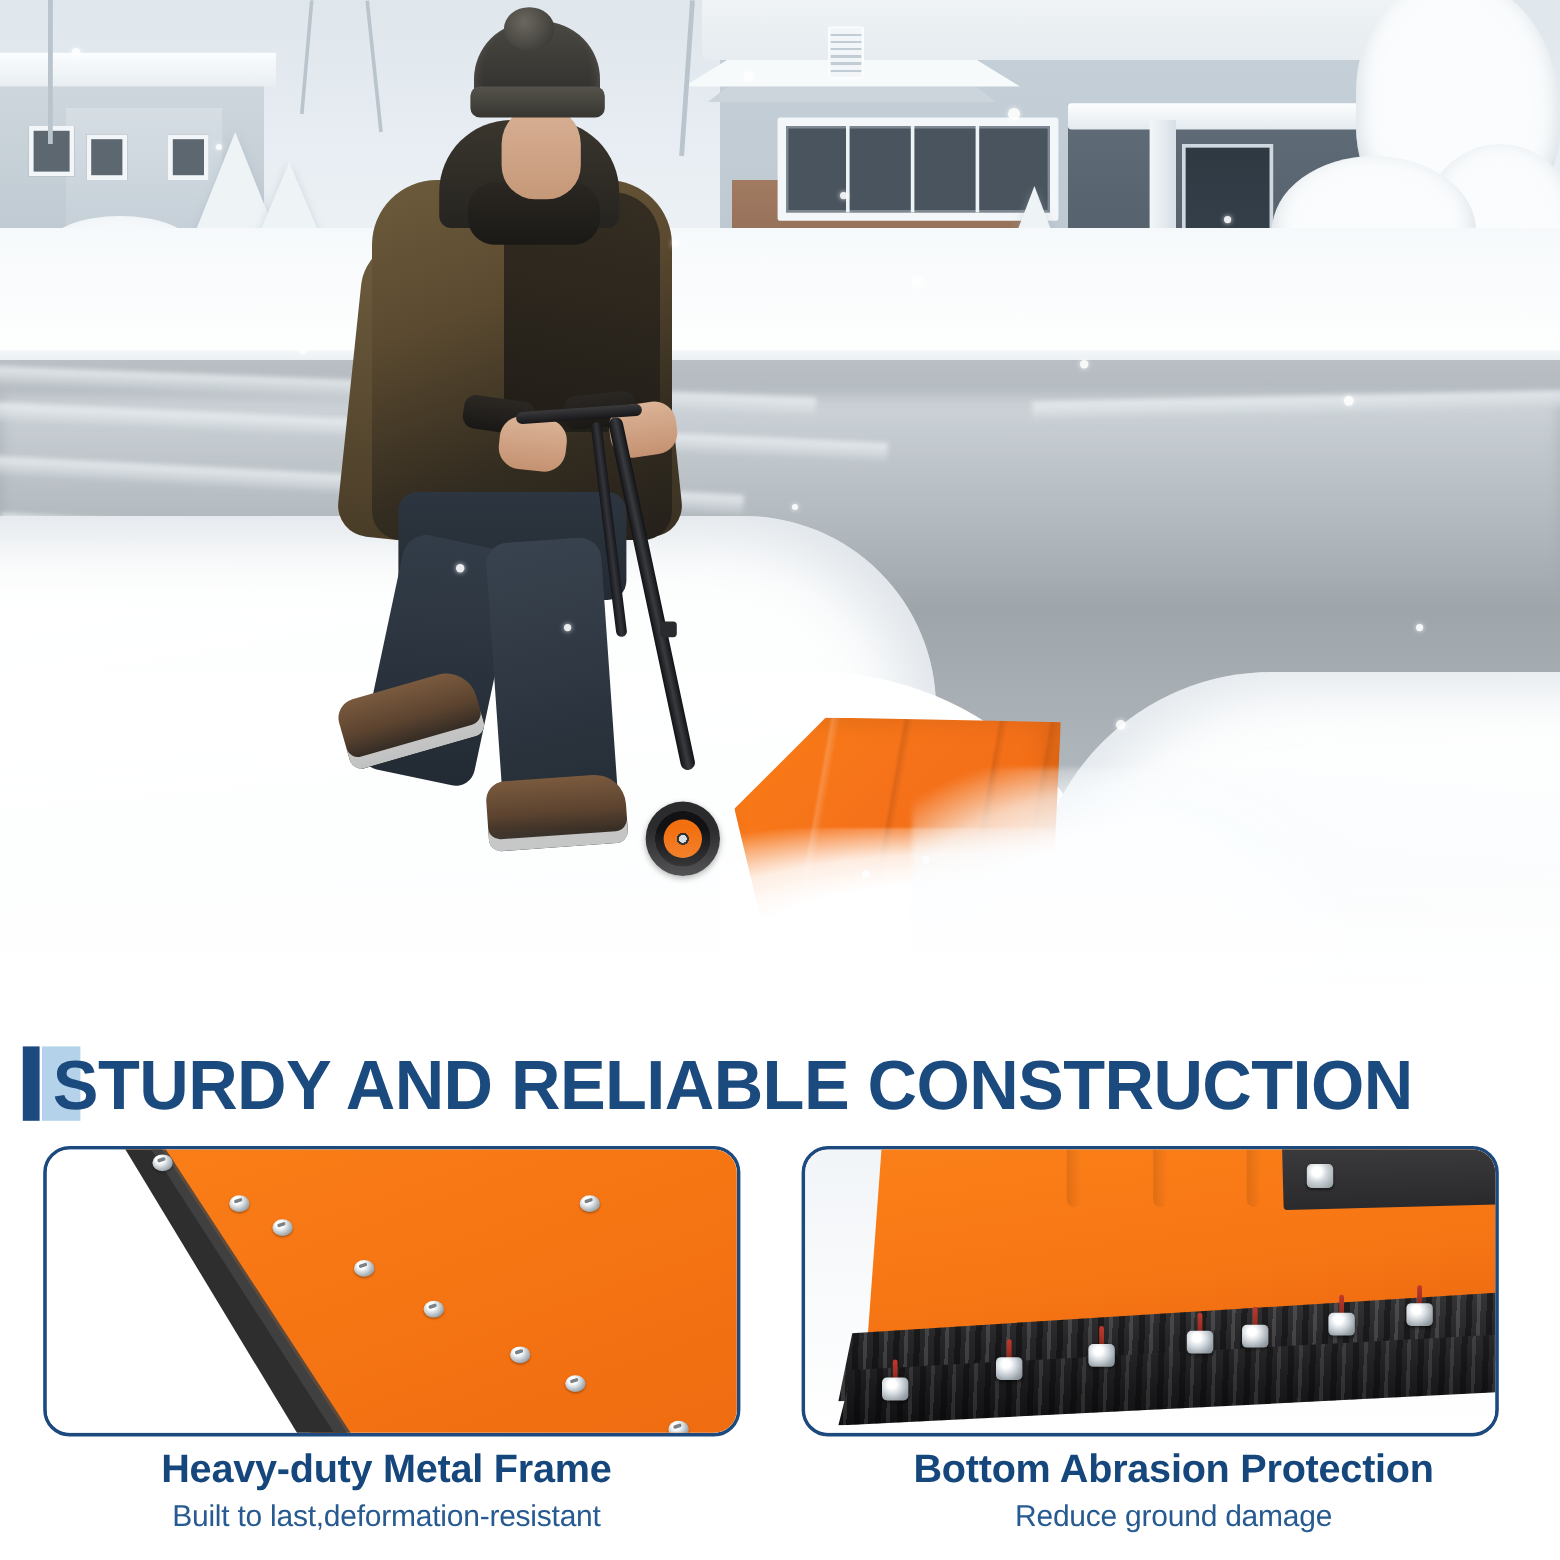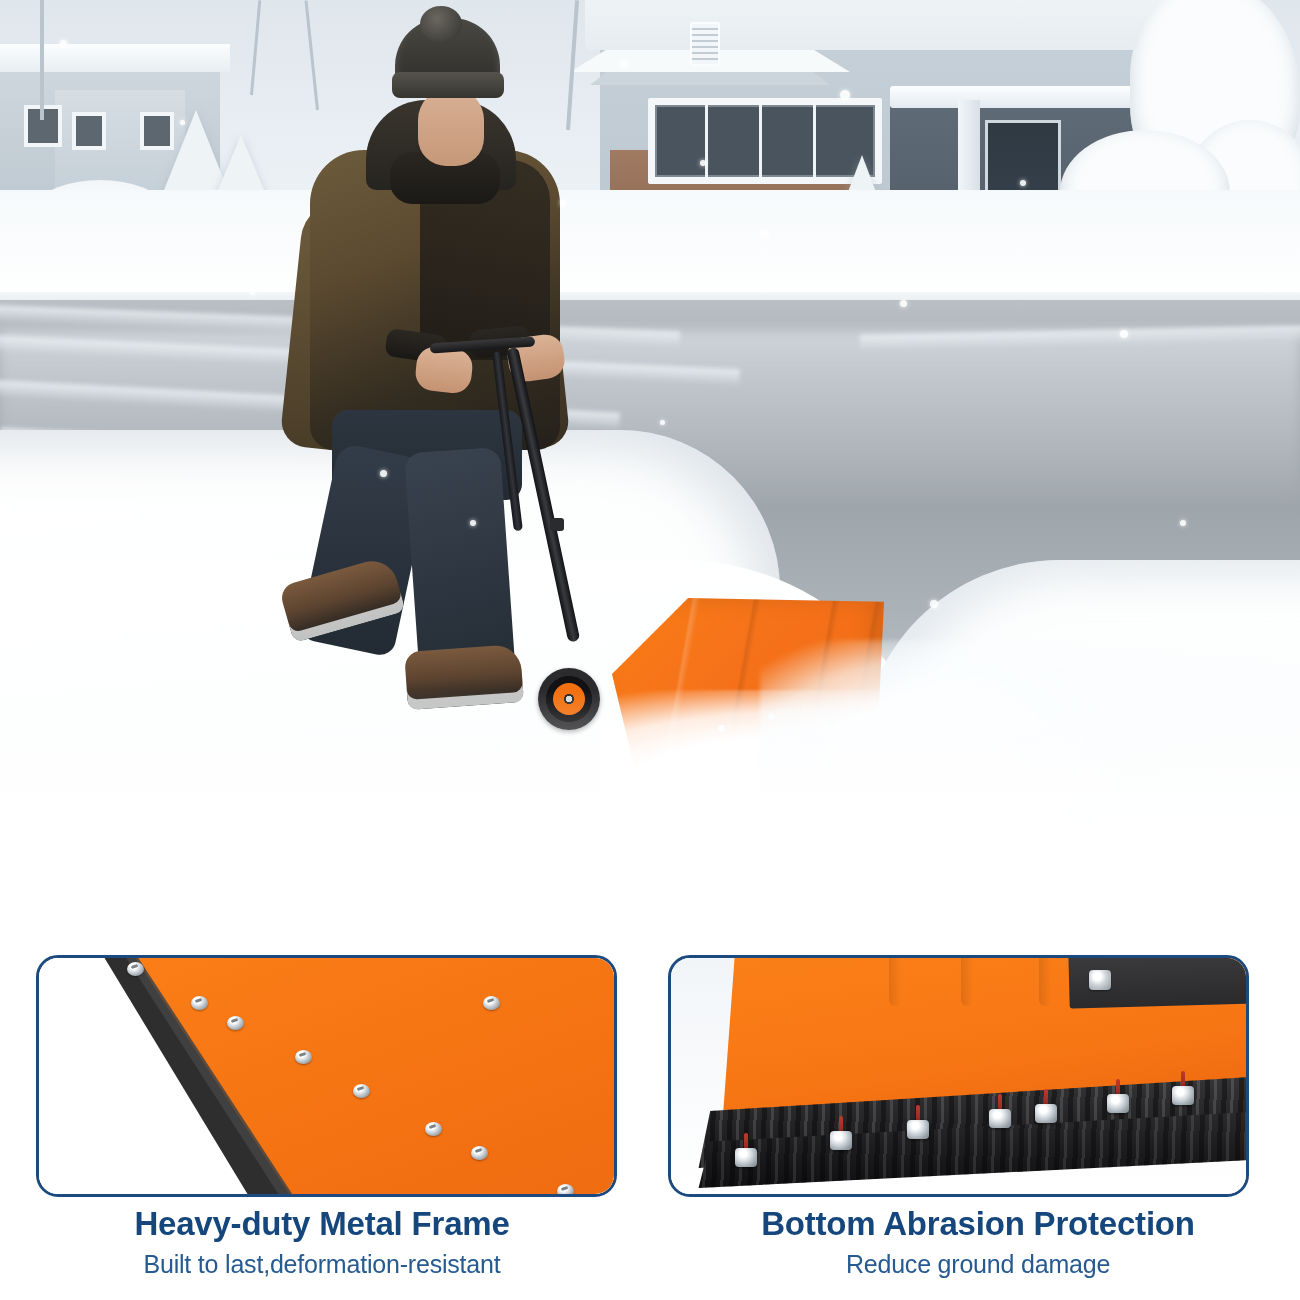--- a/index.html
+++ b/index.html
@@ -383,20 +383,25 @@
     <div class="flake" style="left:250px;top:290px;width:5px;height:5px;"></div>
     <div class="flake" style="left:930px;top:600px;width:8px;height:8px;"></div>
     <div class="flake" style="left:1180px;top:520px;width:6px;height:6px;"></div>
     <div class="flake" style="left:560px;top:200px;width:6px;height:6px;"></div>
     <div class="flake" style="left:660px;top:420px;width:5px;height:5px;"></div>
 
     <div class="road-fade"></div>
     <div class="snow-fade"></div>
   </div>
 
+  <div class="headline-row">
+    <div class="hl-bar"></div>
+    <div class="hl-block"></div>
+    <div class="headline">STURDY AND RELIABLE CONSTRUCTION</div>
+  </div>
 
   <div class="panels">
 
     <div class="panel left">
       <div class="lp-white"></div>
       <div class="lp-orange"></div>
       <div class="lp-edge"></div>
       <div class="lp-edge2"></div>
       <div class="rivet" style="left:88px;top:4px;"></div>
       <div class="rivet" style="left:152px;top:38px;"></div>

